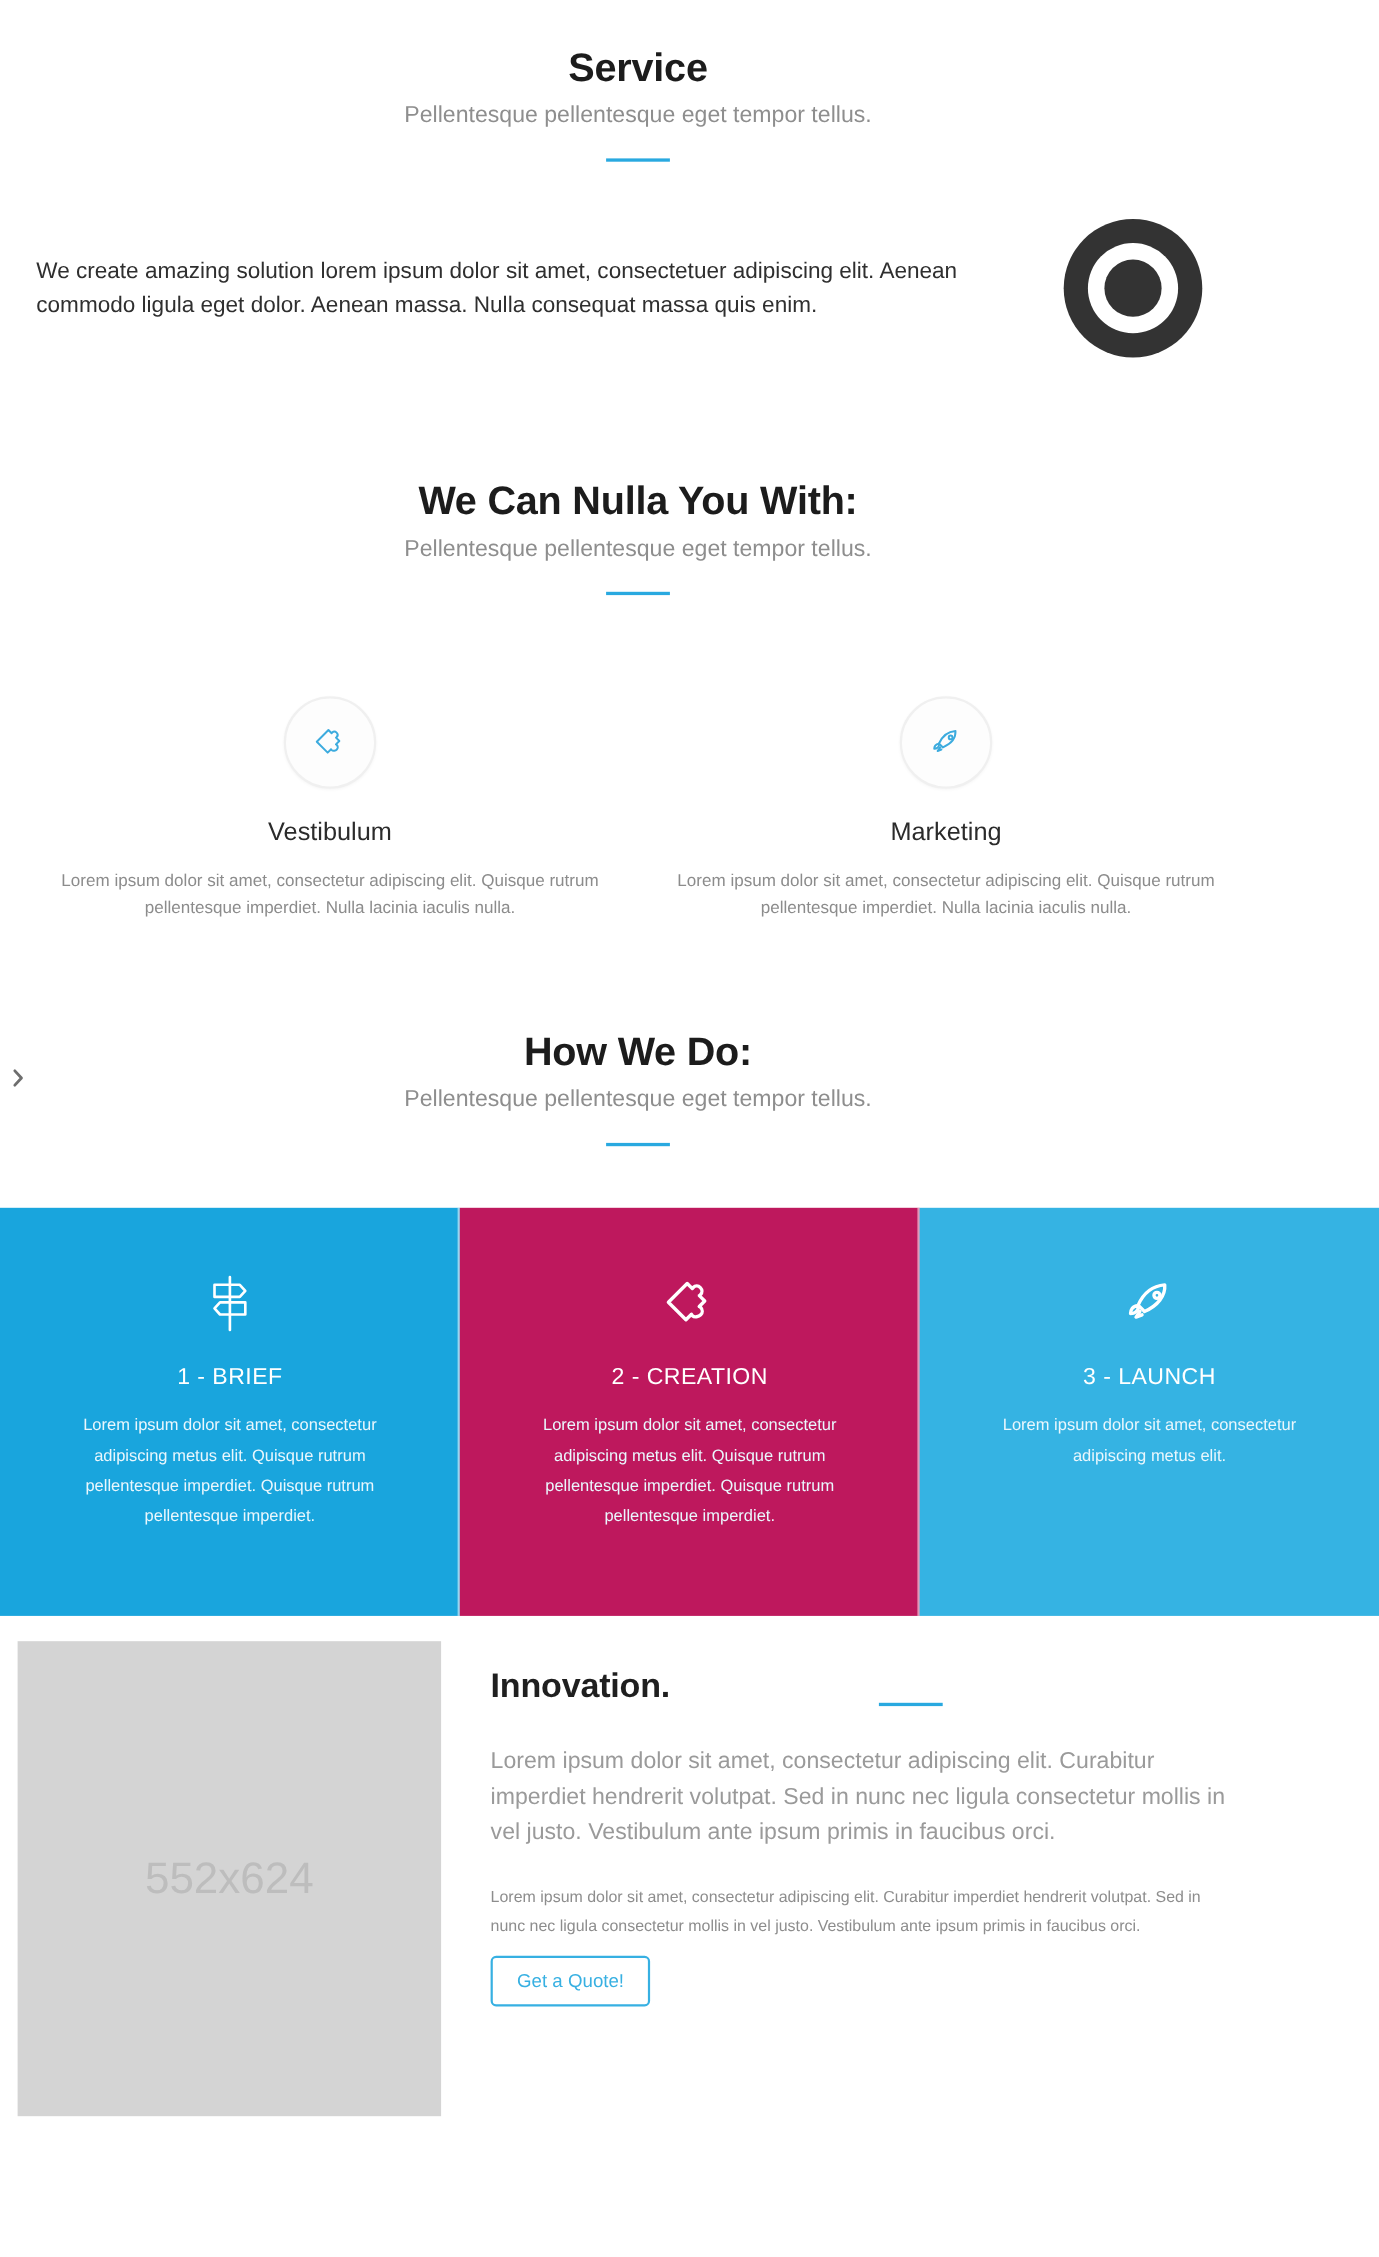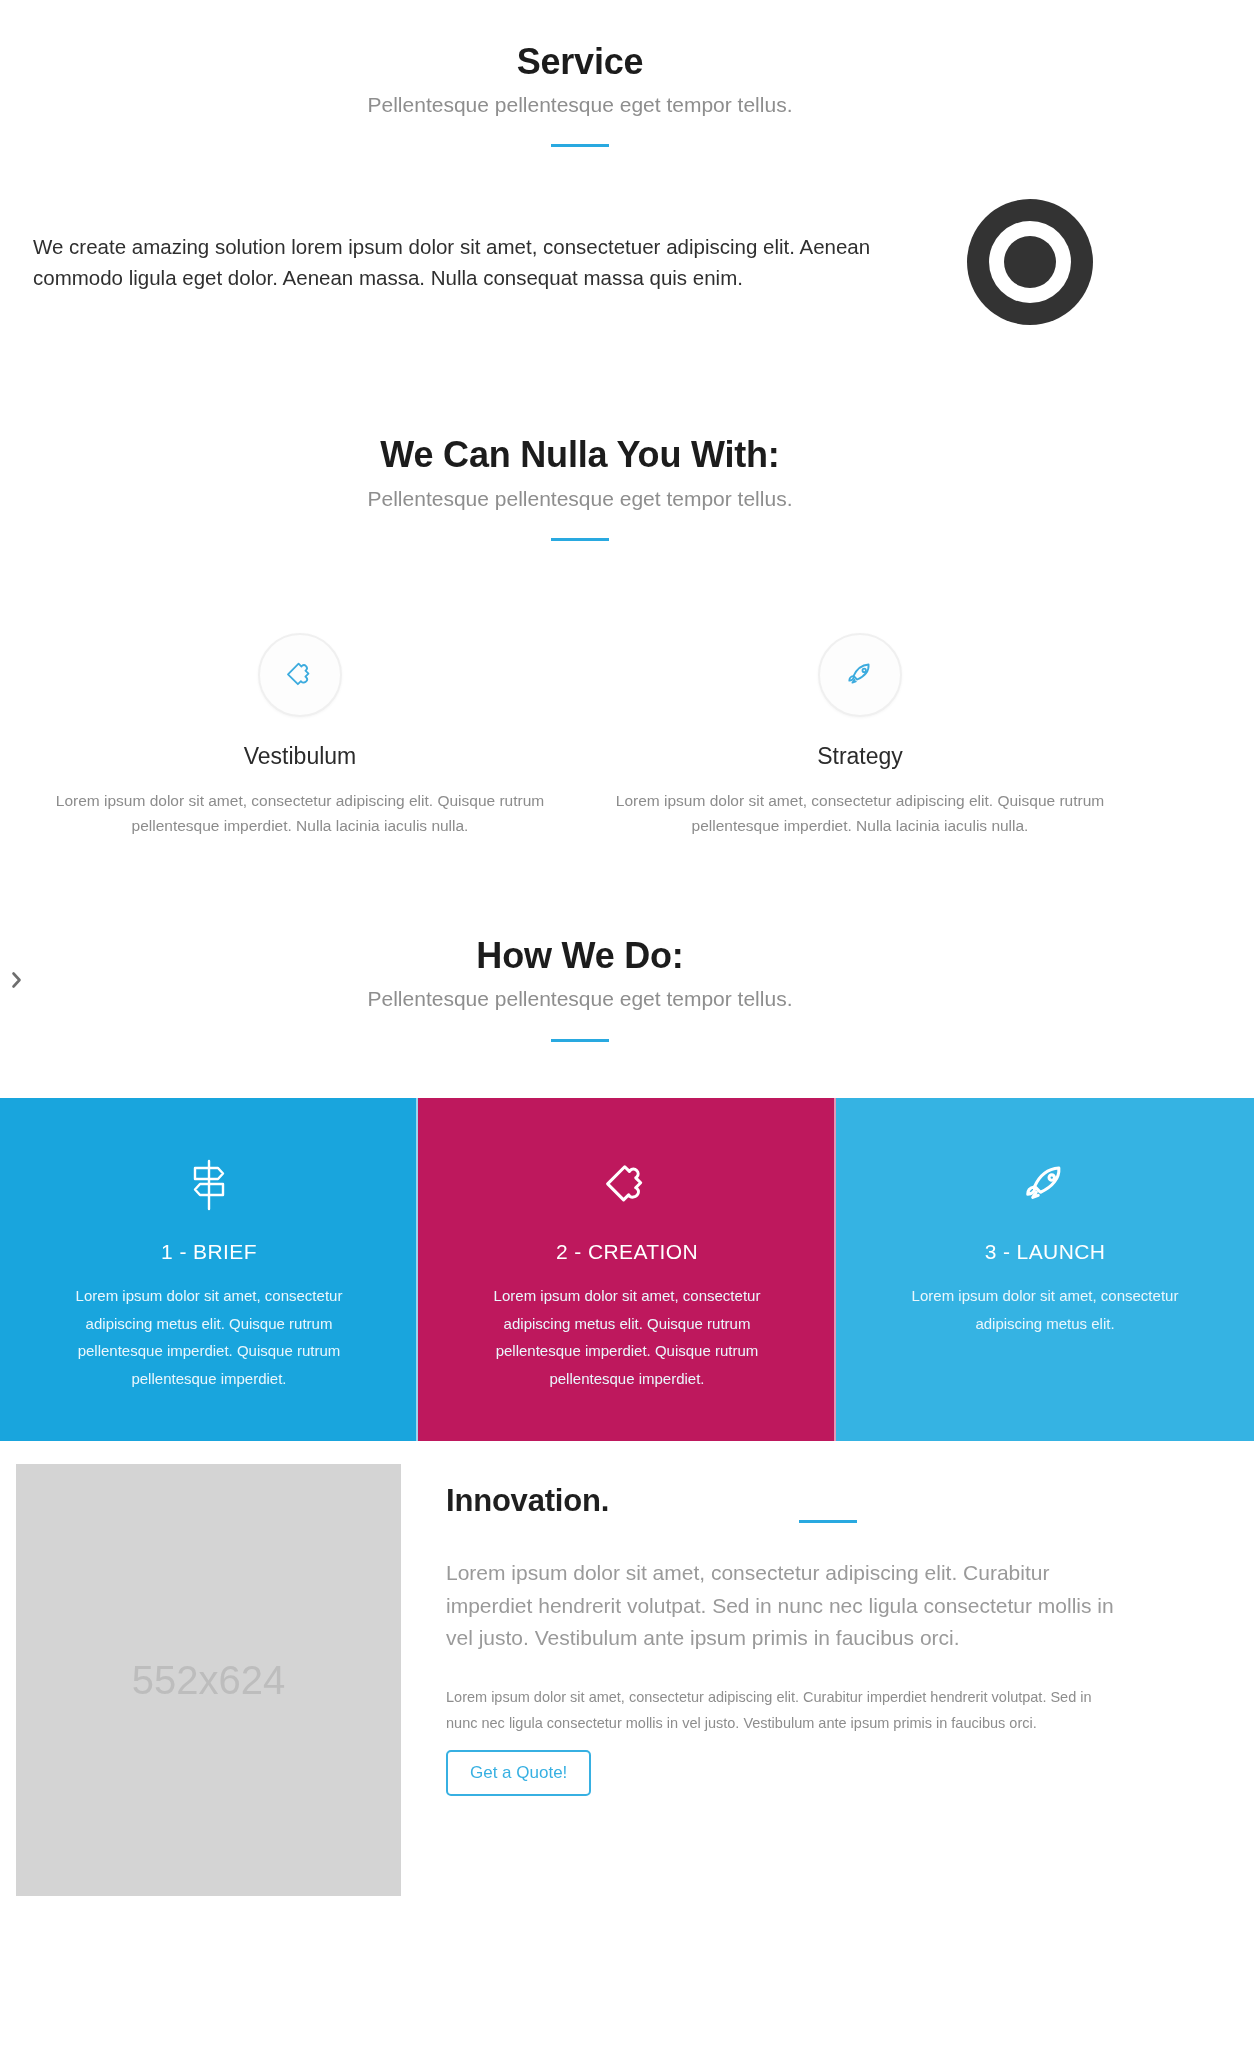--- a/index.html
+++ b/index.html
@@ -121,21 +121,21 @@
   
   .how-head { padding-top: 96px; }
 
   .process {
     display: flex;
     margin-top: 56px;
     width: 1254px;
   }
   .panel {
     flex: 1;
-    padding: 56px 44px 48px 44px;
+    padding: 56px 44px 76px 44px;
     text-align: center;
     color: #ffffff;
     position: relative;
   }
   .panel.p1 { background: #19a5dd; }
   .panel.p2 { background: #be185d; }
   .panel.p3 { background: #35b3e3; }
   .panel.p1::after, .panel.p2::after {
     content: "";
     position: absolute;
@@ -174,21 +174,21 @@
     display: flex; align-items: center; justify-content: center;
     font-size: 40px;
     flex: none;
   }
   .innov-body {
     flex: 1;
     padding: 14px 40px 0 45px;
   }
   .innov-title-row {
     display: flex;
-    align-items: center;
+    align-items: flex-end;
   }
   .innov-title {
     font-size: 31px;
     font-weight: bold;
     color: #1f1f1f;
     letter-spacing: -0.2px;
   }
   .innov-rule {
     width: 58px;
     height: 3px;
@@ -269,21 +269,21 @@
 
     <div class="card">
       <div class="card-icon">
         <svg width="36" height="36" viewBox="0 0 36 36" fill="none" stroke="#3cabde" stroke-width="1.8" stroke-linecap="round" stroke-linejoin="round">
           <path d="M14.3 21.6L11.6 18.9c3.3-7.4 8.8-10.9 15-11.4.5 6.2-4 11.7-11.4 15z"></path>
           <path d="M12.6 22.4l-2.2 3.3 3.4-1.3"></path>
           <path d="M11.4 19.2c-1.5.1-2.6.8-3.2 1.6-.7.9-.9 2-.9 2.9 1 0 2.1-.2 2.9-.9.8-.6 1.5-1.7 1.6-3.2"></path>
           <circle cx="22.2" cy="13.4" r="1.7"></circle>
         </svg>
       </div>
-      <div class="card-title">Strategy</div>
+      <div class="card-title">Marketing</div>
       <div class="card-desc">Lorem ipsum dolor sit amet, consectetur adipiscing elit. Quisque rutrum pellentesque imperdiet. Nulla lacinia iaculis nulla.</div>
     </div>
 
   </div>
 
   <div class="carousel-arrow">
     <svg width="13" height="20" viewBox="0 0 13 20" fill="none" stroke="#6e6e6e" stroke-width="2.6" stroke-linecap="round" stroke-linejoin="round">
       <path d="M3.5 3.5L9.5 10l-6 6.5"></path>
     </svg>
   </div>

